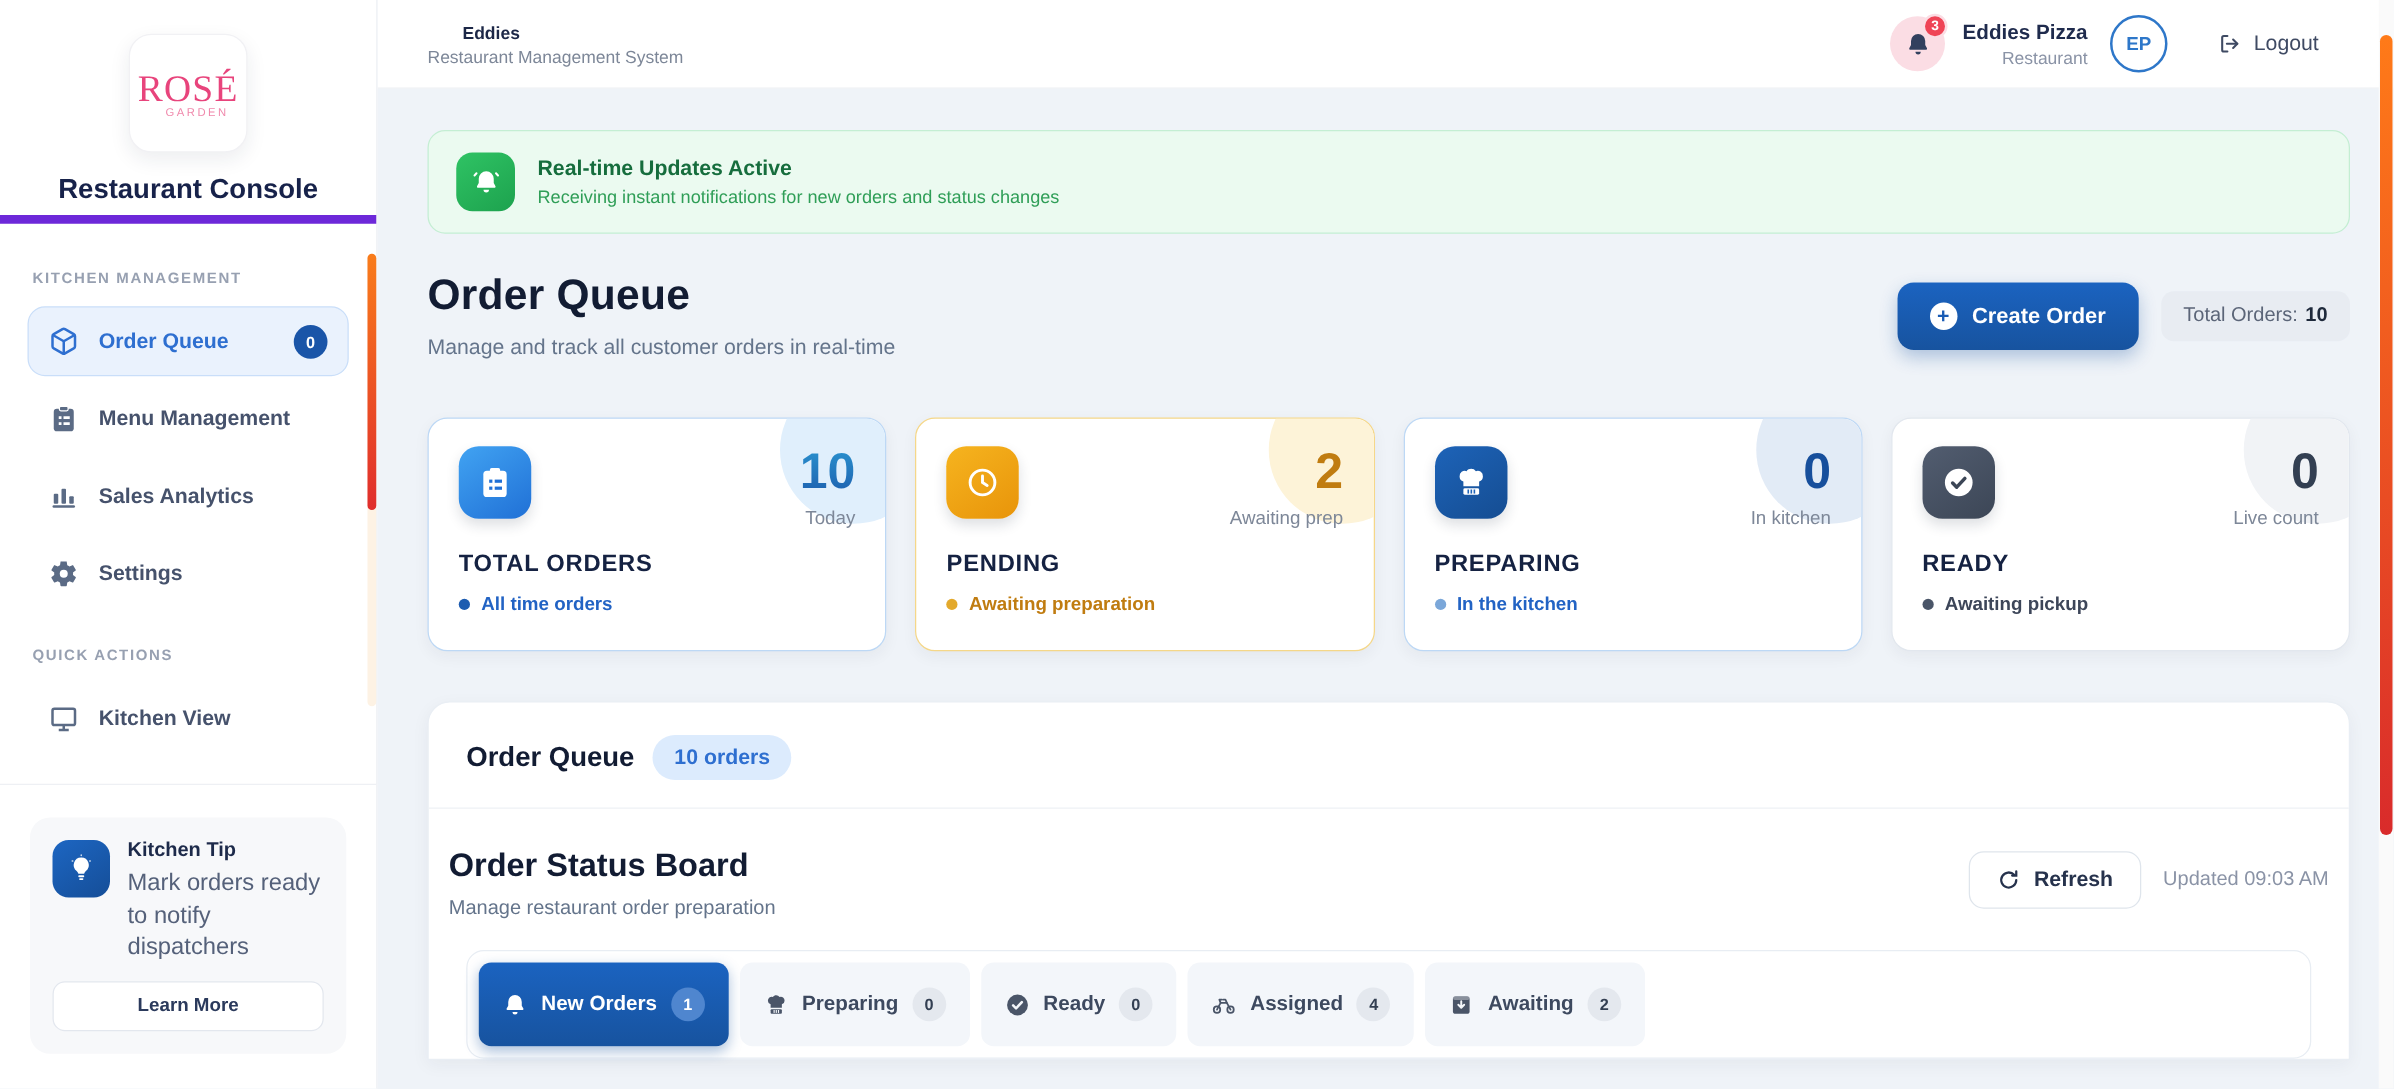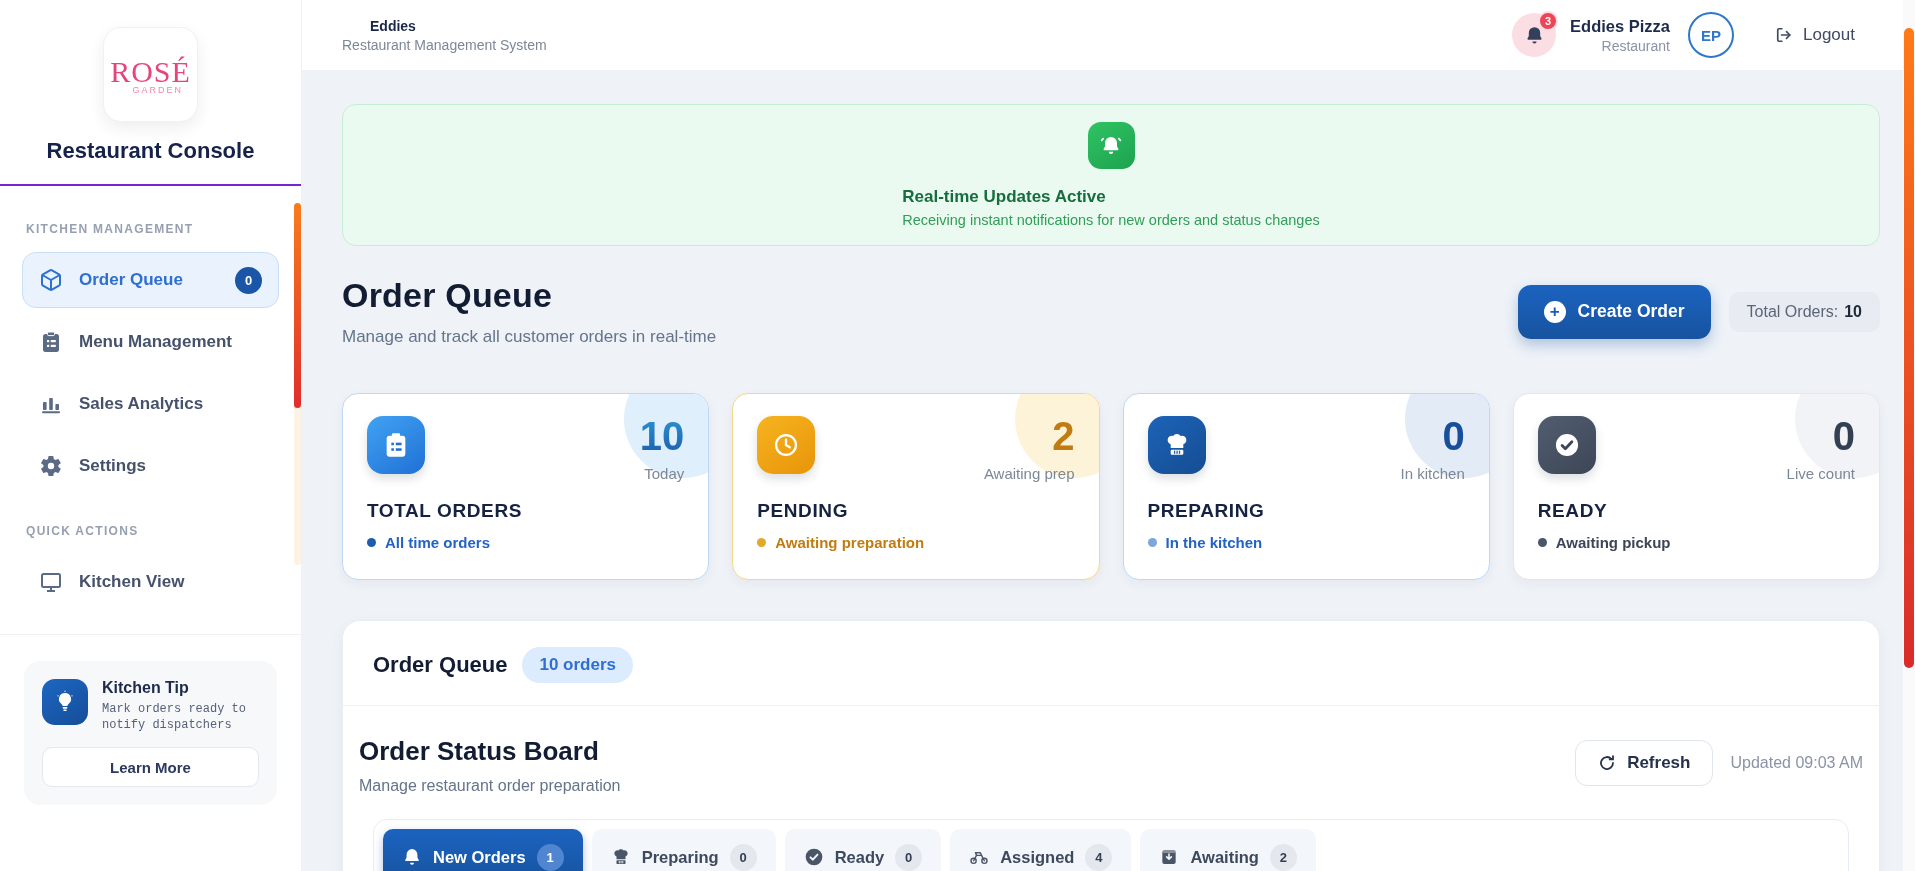--- a/index.html
+++ b/index.html
@@ -2,21 +2,21 @@
 <html><head>
 <meta charset="utf-8">
 <style>
   * { margin:0; padding:0; box-sizing:border-box; }
   html,body { width:1915px; height:871px; overflow:hidden; background:#eff3f8;
     font-family:"Liberation Sans","DejaVu Sans",sans-serif; color:#1e293b; }
   .app { display:flex; width:1915px; height:871px; position:relative; }
 
   
   .sidebar { width:302px; background:#fff; border-right:1px solid #edf0f4; position:relative; flex-shrink:0; display:flex; flex-direction:column; }
-  .side-head { padding:27px 0 20px; text-align:center; border-bottom:2px solid #6d28d9; }
+  .side-head { padding:27px 0 8px; text-align:center; border-bottom:7px solid #6d28d9; }
   .logo-box { width:95px; height:95px; margin:0 auto; background:#fff; border:1px solid #f1f1f4; border-radius:18px;
     box-shadow:0 6px 16px rgba(30,41,59,.08); display:flex; flex-direction:column; align-items:center; justify-content:center; }
   .logo-main { font-family:"Liberation Serif","DejaVu Serif",serif; font-size:30px; letter-spacing:1px; color:#e8447c; font-weight:400; }
   .logo-sub { font-size:9px; letter-spacing:2px; color:#f089ac; margin-top:-4px; align-self:flex-end; margin-right:14px; }
   .console-title { margin-top:16px; font-size:22px; font-weight:800; color:#17224a; }
   .side-nav { padding:22px 22px 0; }
   .nav-section-label { font-size:12px; font-weight:700; letter-spacing:1.3px; color:#97a0b1; margin:14px 4px 16px; }
   .nav-item { display:flex; align-items:center; height:56px; padding:0 16px; border-radius:14px; margin-bottom:6px;
     font-size:17px; font-weight:600; color:#46526c; cursor:pointer; border:1px solid transparent; }
   .nav-item .nav-icon { width:24px; height:24px; margin-right:16px; color:#5b6b85; flex-shrink:0; }
@@ -24,21 +24,21 @@
   .nav-item.active .nav-icon { color:#2e6fd0; }
   .nav-badge { margin-left:auto; min-width:27px; height:27px; border-radius:50%; background:#1a55a8; color:#fff;
     font-size:13px; font-weight:700; display:flex; align-items:center; justify-content:center; }
   .side-divider { border-top:1px solid #eef0f4; margin:18px 0 0; }
   .tip-card { margin:26px 24px; background:#f7f8fa; border-radius:16px; padding:18px; }
   .tip-top { display:flex; gap:14px; }
   .tip-icon { width:46px; height:46px; border-radius:13px; background:linear-gradient(145deg,#1d66c2,#154e98);
     display:flex; align-items:center; justify-content:center; flex-shrink:0; }
   .tip-icon svg { width:24px; height:24px; }
   .tip-title { font-size:16px; font-weight:800; color:#1d2a4a; margin-bottom:4px; }
-  .tip-text { font-size:12px; color:#55617a; line-height:1.35;font-family:Liberation Mono, monospace; }
+  .tip-text { font-size:19px; color:#55617a; line-height:1.35; }
   .tip-btn { margin-top:14px; width:100%; height:40px; background:#fff; border:1px solid #e3e7ee; border-radius:10px;
     font-size:15px; font-weight:700; color:#2b3a5c; cursor:pointer; font-family:inherit; }
   .side-scroll-track { position:absolute; top:203px; right:0; width:7px; height:362px; background:#fdf2e4; border-radius:4px; }
   .side-scroll-thumb { position:absolute; top:0; right:0; width:7px; height:205px; border-radius:4px;
     background:linear-gradient(#f97c1b,#e02d2d); }
 
   
   .main { flex:1; display:flex; flex-direction:column; background:#eff3f8; min-width:0; }
   .topbar { height:71px; background:#fff; border-bottom:1px solid #edf0f4; display:flex; align-items:center;
     padding:0 60px 0 40px; flex-shrink:0; }
@@ -55,21 +55,21 @@
   .account-type { font-size:14px; color:#8a93a6; margin-top:2px; }
   .avatar { width:46px; height:46px; border-radius:50%; border:2px solid #2e77c9; color:#2e77c9; background:#fff;
     font-size:15px; font-weight:700; display:flex; align-items:center; justify-content:center; cursor:pointer; margin-left:4px; }
   .logout { display:flex; align-items:center; gap:9px; margin-left:26px; font-size:17px; color:#3f4a63; cursor:pointer;
     background:none; border:none; font-family:Liberation Sans, sans-serif; }
   .logout svg { width:20px; height:20px; }
 
   .content { padding:33px 35px 0 40px; flex:1; min-height:0; }
 
   .banner { background:#ebfaf0; border:1px solid #c4eed3; border-radius:14px; padding:17px 22px; display:flex;
-    align-items:center; gap:18px;flex-direction:column; }
+    align-items:center; gap:18px; }
   .banner-icon { width:47px; height:47px; border-radius:13px; background:linear-gradient(145deg,#2fc364,#1da24e);
     display:flex; align-items:center; justify-content:center; flex-shrink:0; }
   .banner-icon svg { width:24px; height:24px; color:#fff; }
   .banner-title { font-size:17px; font-weight:800; color:#166d3d; margin-bottom:5px; }
   .banner-sub { font-size:14.5px; color:#2f9e57; }
 
   .page-head { display:flex; align-items:center; margin-top:30px; }
   .page-title { font-size:34px; font-weight:800; color:#121c33; letter-spacing:.2px; }
   .page-sub { font-size:17px; color:#64748b; margin-top:12px; }
   .page-head-right { margin-left:auto; display:flex; align-items:center; gap:18px; }
@@ -124,21 +124,21 @@
   .qp-pill { background:#dcebfd; color:#2e6fd0; font-size:17px; font-weight:600; border-radius:999px; padding:8px 17px; }
   .board-head { display:flex; align-items:flex-start; padding:30px 16px 22px; }
   .board-title { font-size:26px; font-weight:800; color:#121c33; }
   .board-sub { font-size:16px; color:#64748b; margin-top:10px; }
   .board-right { margin-left:auto; display:flex; align-items:center; gap:17px; margin-top:4px; }
   .refresh-btn { display:flex; align-items:center; gap:11px; height:46px; padding:0 22px; background:#fff;
     border:1px solid #dfe5ec; border-radius:12px; font-size:17px; font-weight:600; color:#26324c; cursor:pointer; font-family:inherit; }
   .refresh-btn svg { width:18px; height:18px; }
   .updated { font-size:16px; color:#8a93a6; }
   .tabs { margin:2px 30px 0; border:1px solid #e8edf3; border-radius:14px; padding:9px; display:flex; gap:9px; }
-  .tab { display:flex; align-items:center; gap:11px; height:56px; padding:0 19px; border-radius:10px; border:none;
+  .tab { display:flex; align-items:center; gap:11px; height:67px; padding:0 19px; border-radius:10px; border:none;
     background:#f3f6fa; color:#3d495f; font-size:16.5px; font-weight:600; cursor:pointer; font-family:inherit; }
   .tab svg { width:20px; height:20px; color:#4a5568; }
   .tab-count { min-width:27px; height:27px; border-radius:50%; background:#e4e8ee; color:#333f52; font-size:13px;
     font-weight:700; display:flex; align-items:center; justify-content:center; }
   .tab.active { background:linear-gradient(180deg,#1b63c0,#17539f); color:#fff; box-shadow:0 4px 10px rgba(23,83,159,.35); }
   .tab.active svg { color:#fff; }
   .tab.active .tab-count { background:#4f86cf; color:#fff; }
 
   .page-scroll-track { position:absolute; top:0; right:0; width:12px; height:871px; background:#fafafa; }
   .page-scroll-thumb { position:absolute; top:28px; right:1px; width:10px; height:640px; border-radius:6px;

